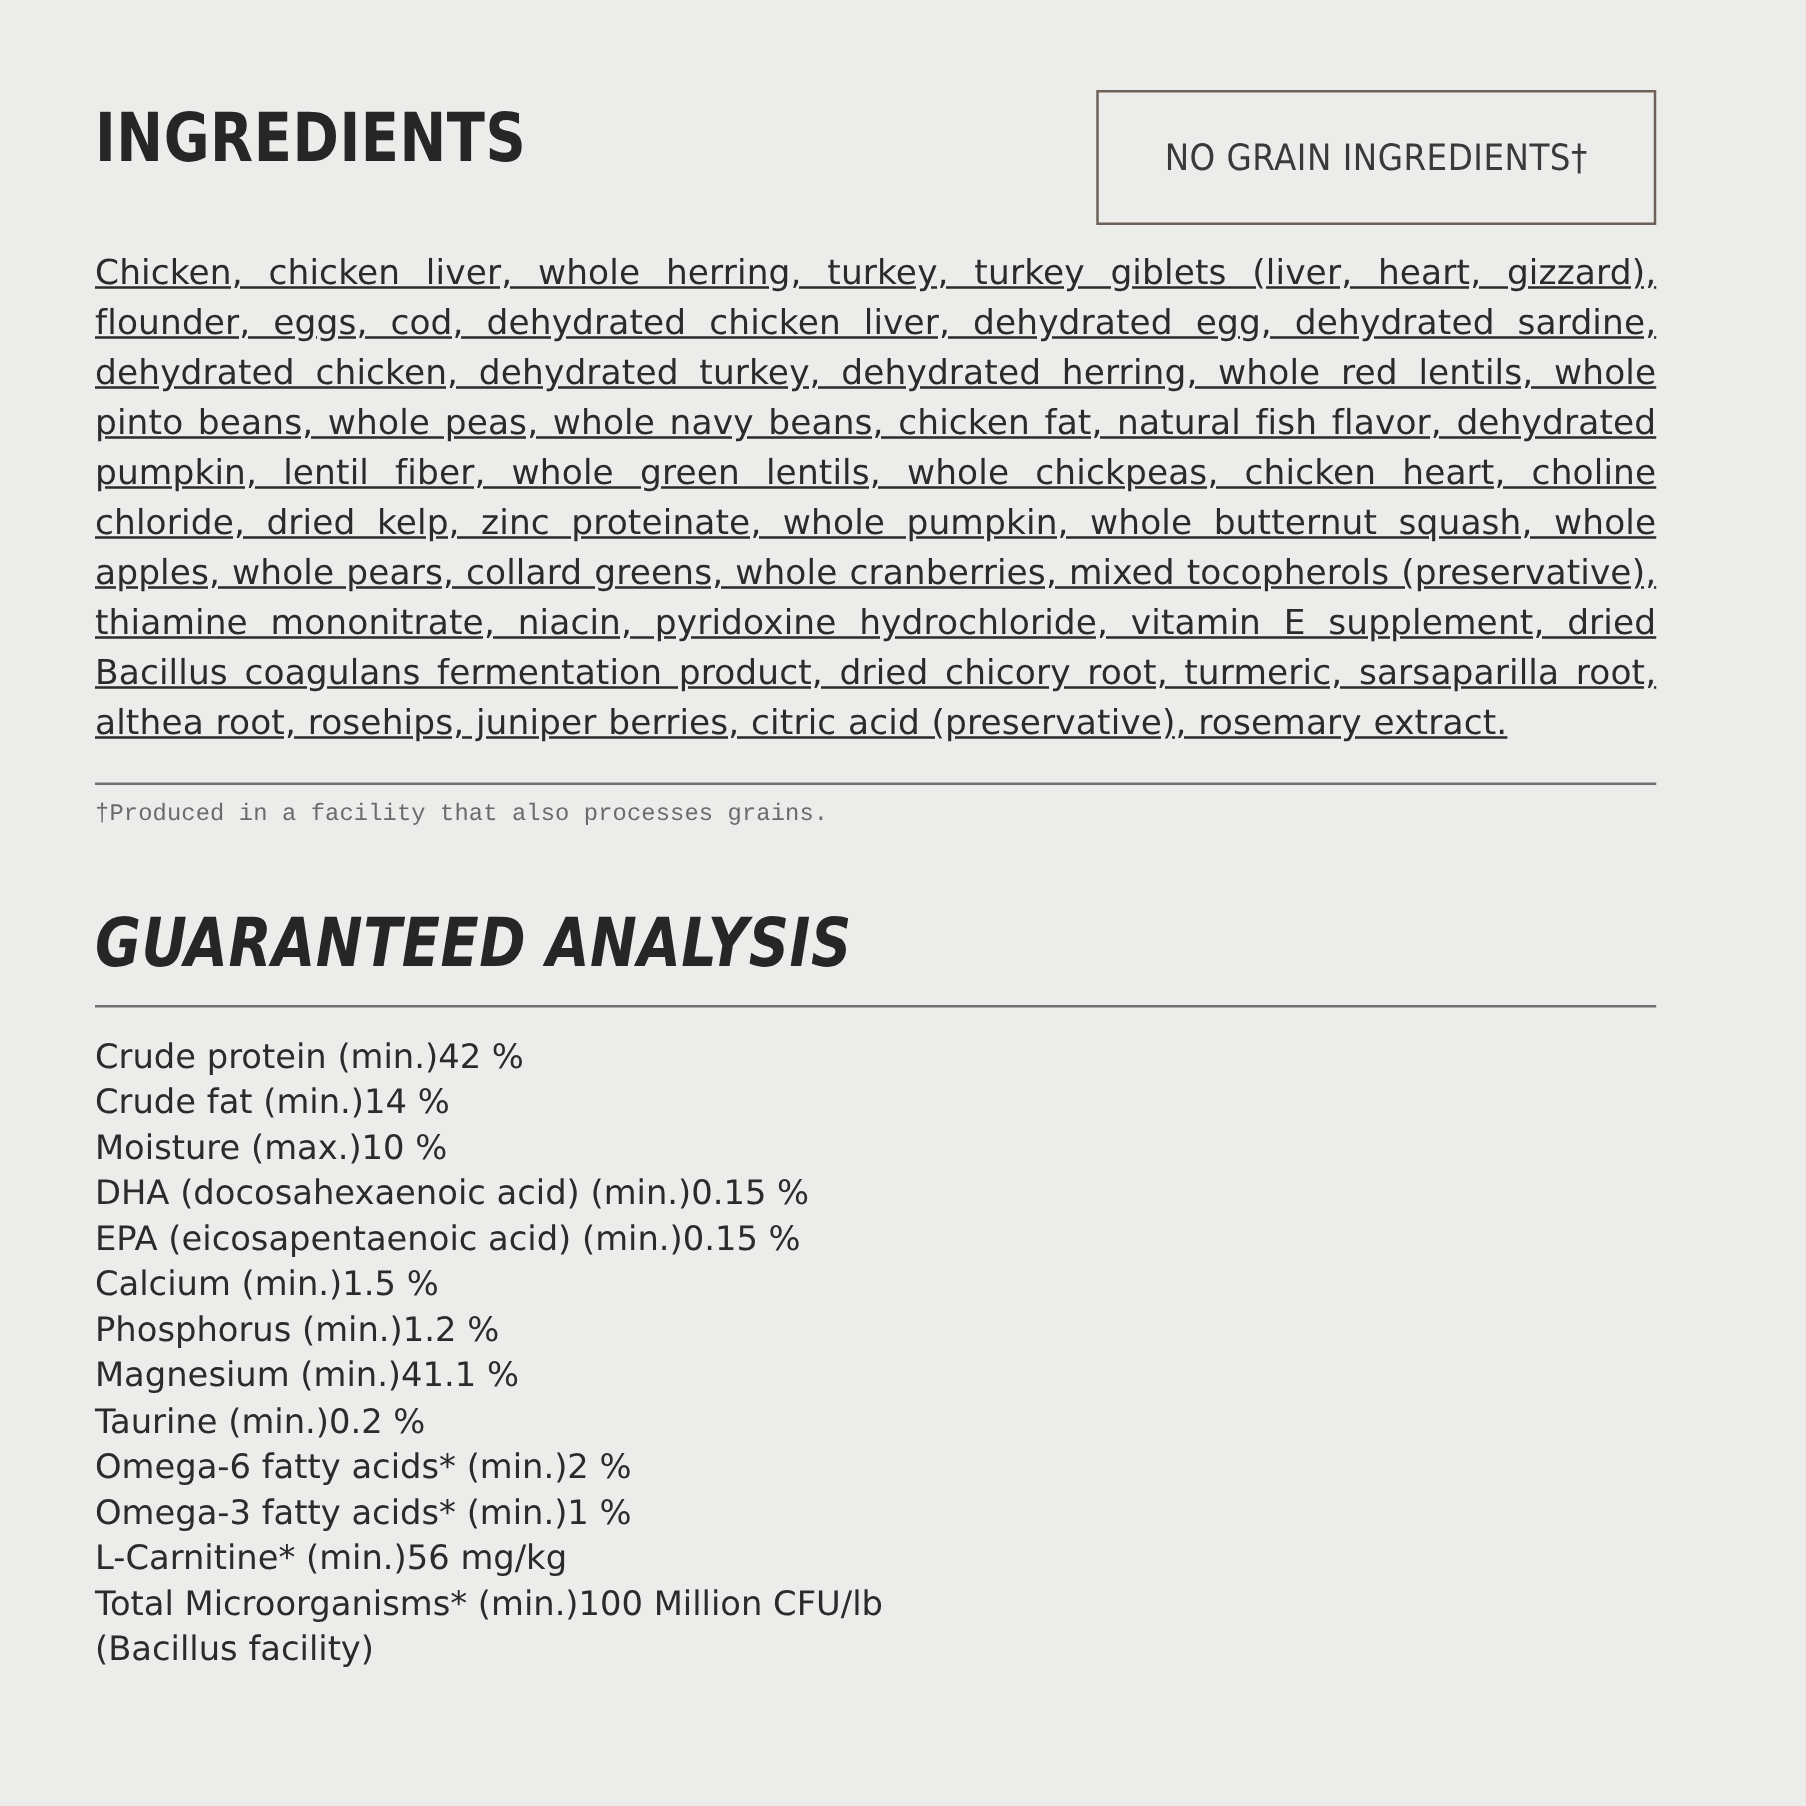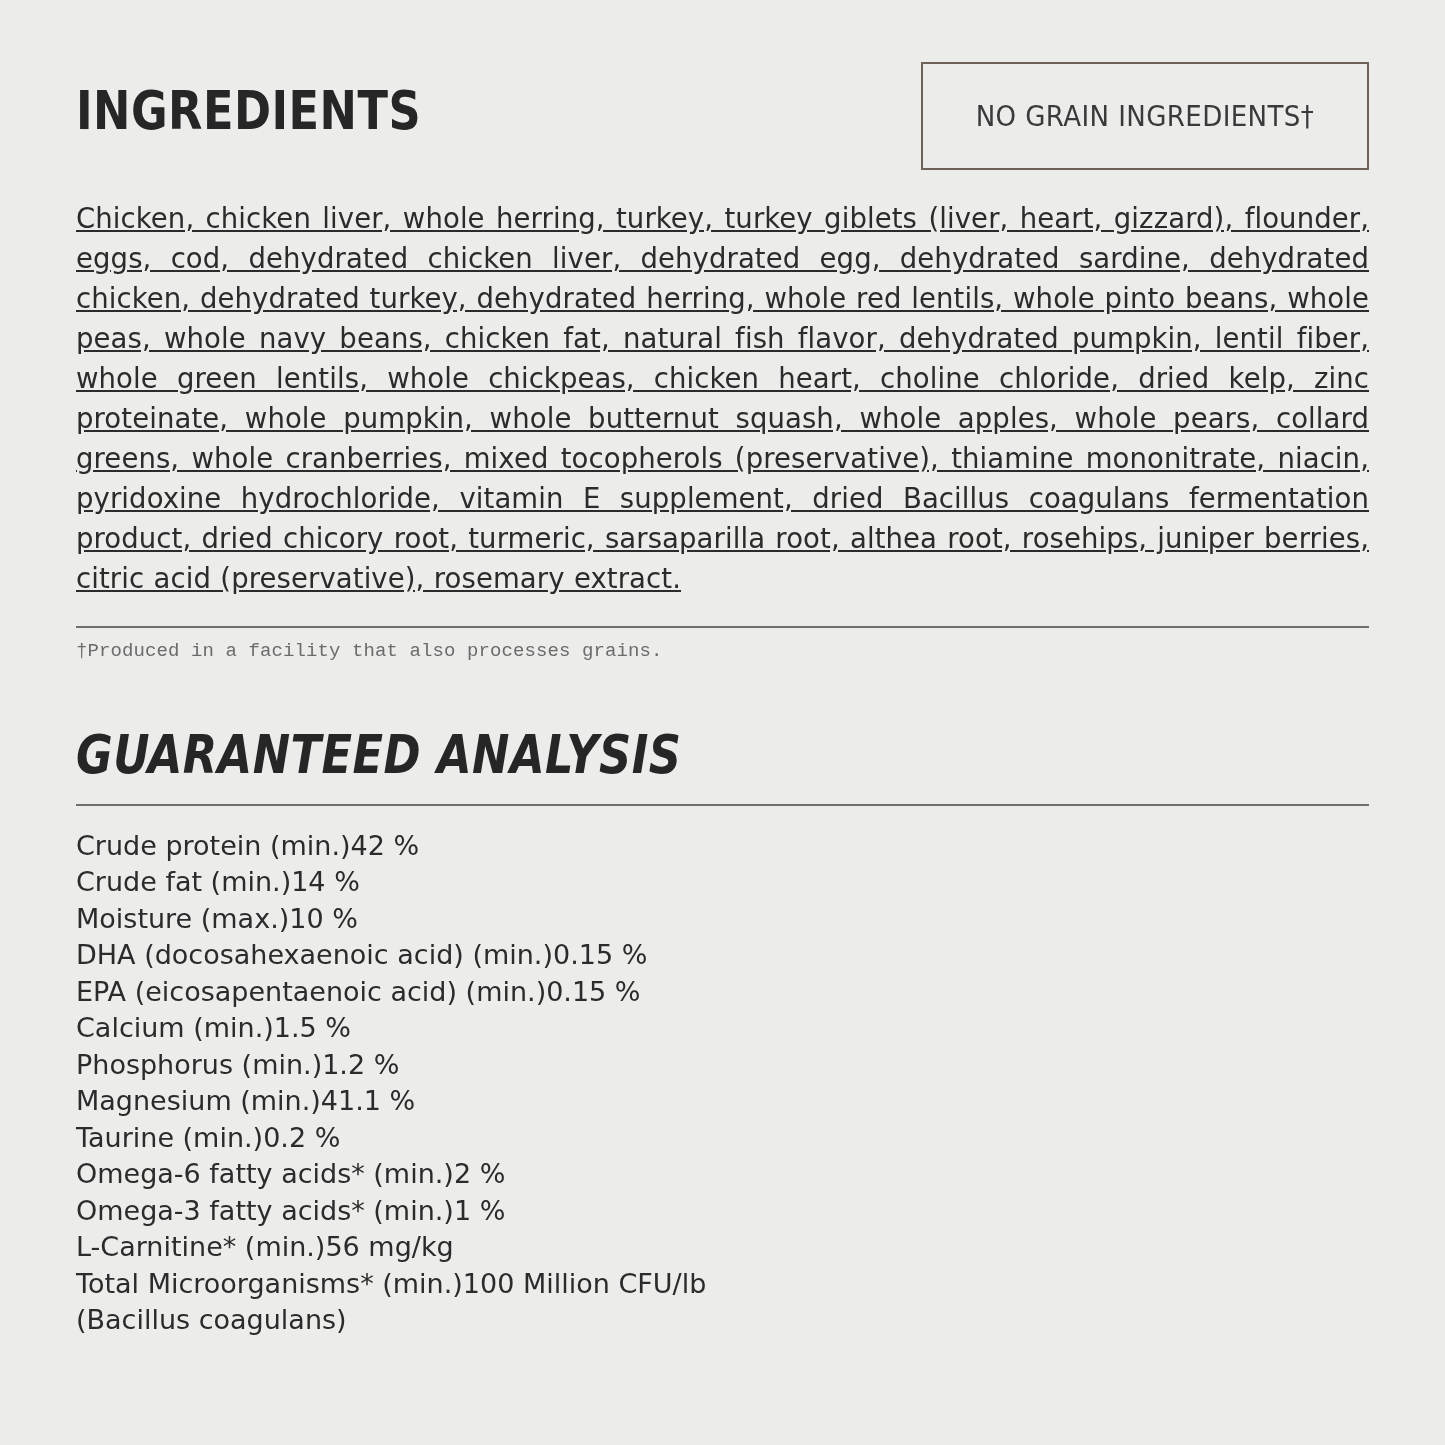--- a/index.html
+++ b/index.html
@@ -12,21 +12,21 @@
     background: #ececeb;
     font-family: "DejaVu Sans", sans-serif;
     color: #2e2e2e;
     overflow: hidden;
   }
   .page {
     position: relative;
     width: 1445px;
     height: 1090px;
     box-sizing: border-box;
-    padding: 62px 76px 0 76px;
+    padding: 62px 120px 0 76px;
   }
 
   
   .ing-header {
     display: flex;
     align-items: flex-start;
     justify-content: space-between;
     height: 120px;
   }
   .section-title {
@@ -42,21 +42,21 @@
     transform-origin: left center;
   }
   .no-grain-box {
     border: 2px solid #6d6159;
     box-sizing: border-box;
     width: 448px;
     height: 108px;
     display: flex;
     align-items: center;
     justify-content: center;
-    margin-top: 0;
+    margin-top: 10px;
   }
   .no-grain-text {
     font-family: "DejaVu Sans Condensed", "Liberation Sans Narrow", "Liberation Sans", sans-serif;
     font-size: 29px;
     letter-spacing: 0.4px;
     color: #3a3a3a;
     white-space: nowrap;
   }
 
   
@@ -191,15 +191,15 @@
       <div class="ga-row">
         <span class="ga-label">L-Carnitine* (min.)</span>
         <span class="ga-value">56 mg/kg</span>
       </div>
       <div class="ga-row">
         <span class="ga-label">Total Microorganisms* (min.)</span>
         <span class="ga-value">100 Million CFU/lb</span>
       </div>
     </div>
 
-  <div class="ga-sub">(Bacillus coagulans)</div>
+  <div class="ga-sub">(Bacillus facility)</div>
 
 </div>
 
 </body></html>

